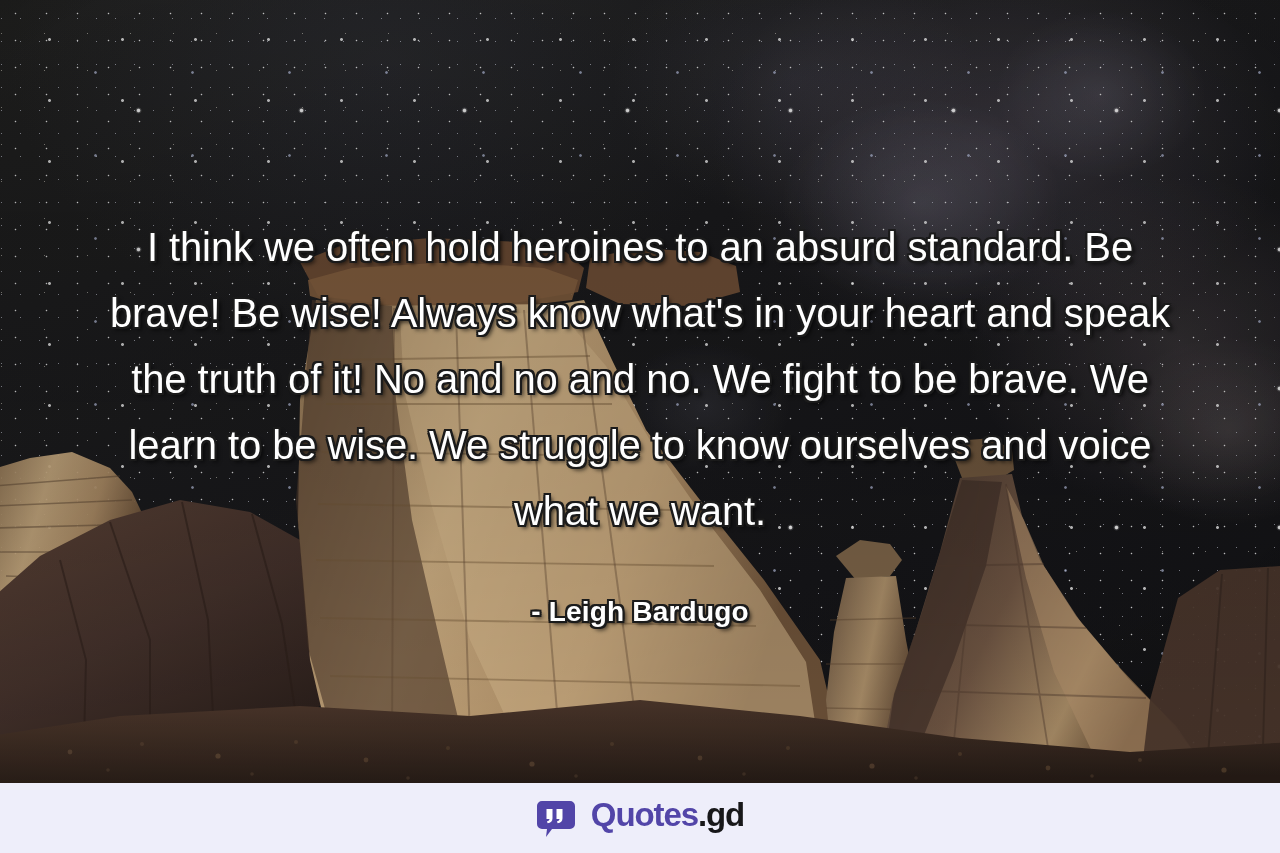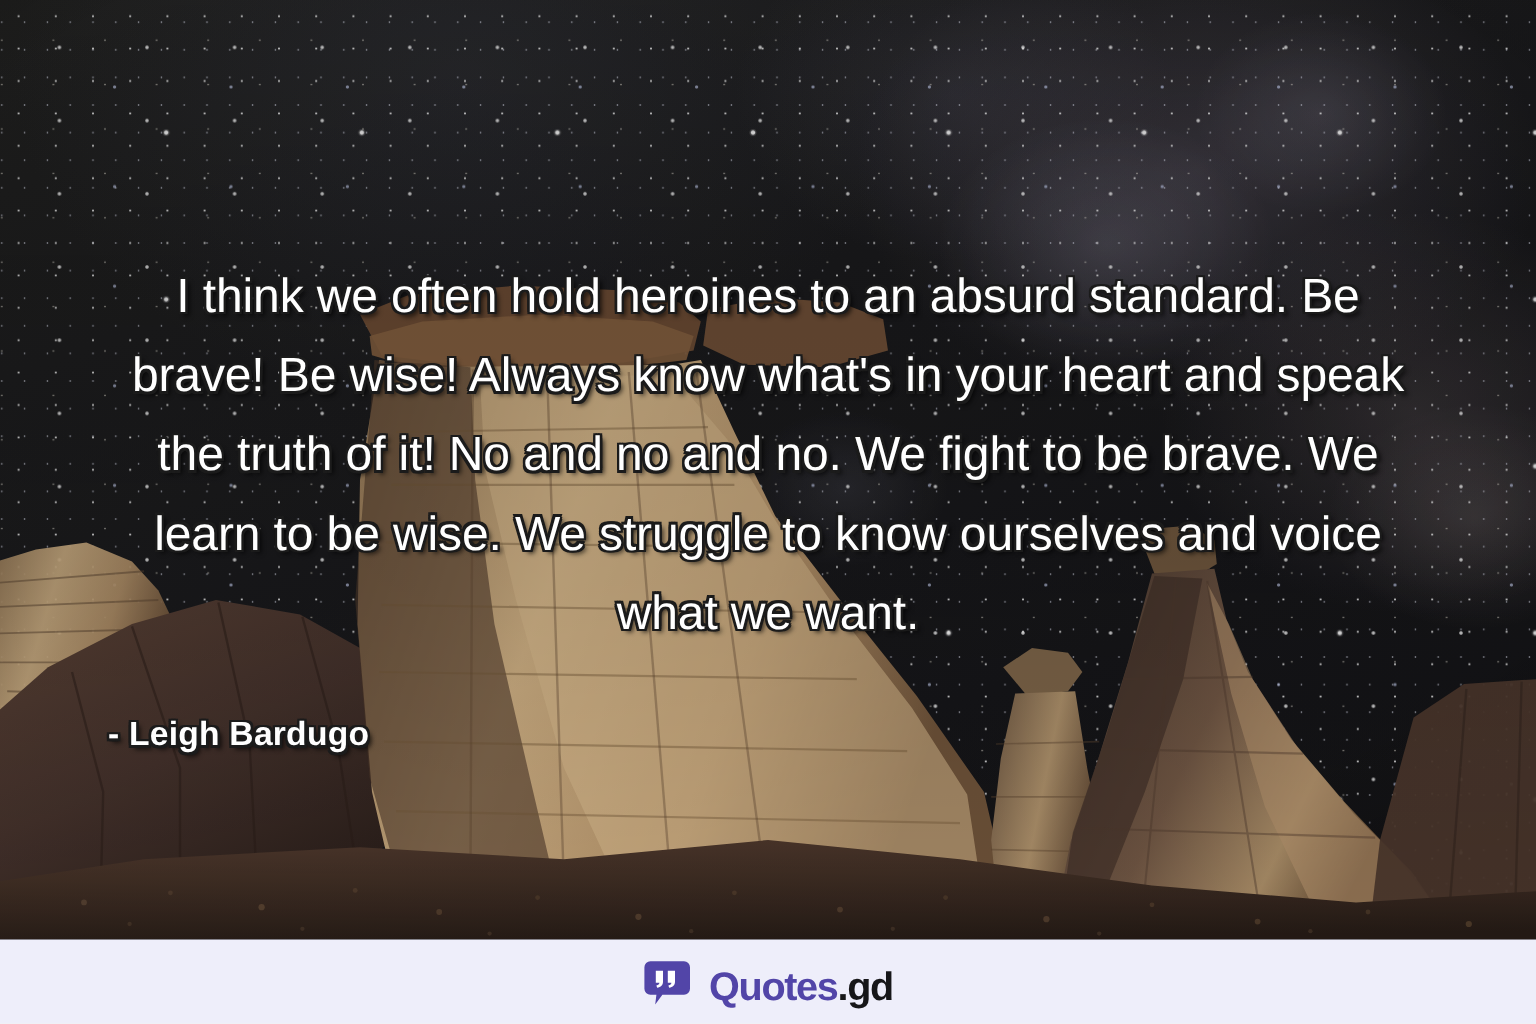--- a/index.html
+++ b/index.html
@@ -124,20 +124,21 @@
       -2px  2px 0 #1b1b1b,  2px  2px 0 #1b1b1b,
       -2px  0   0 #1b1b1b,  2px  0   0 #1b1b1b,
        0   -2px 0 #1b1b1b,  0    2px 0 #1b1b1b,
        3px  3px 4px rgba(0,0,0,.85);
   }
   #quote-author {
     position: absolute;
     left: 90px;
     top: 596px;
     width: 1100px;
+    text-align: center;
     font-size: 28px;
     font-weight: bold;
     color: #ffffff;
     letter-spacing: 0.2px;
     text-shadow:
       -2px -2px 0 #1b1b1b,  2px -2px 0 #1b1b1b,
       -2px  2px 0 #1b1b1b,  2px  2px 0 #1b1b1b,
       -2px  0   0 #1b1b1b,  2px  0   0 #1b1b1b,
        0   -2px 0 #1b1b1b,  0    2px 0 #1b1b1b,
        3px  3px 4px rgba(0,0,0,.85);
@@ -150,21 +151,21 @@
     top: 783px;
     width: 1280px;
     height: 70px;
     background: #eeeefa;
     display: flex;
     align-items: center;
     justify-content: center;
   }
   #brand {
     display: flex;
-    align-items: flex-end;
+    align-items: flex-start;
     gap: 15px;
     text-decoration: none;
   }
   #brand-mark {
     position: relative;
     width: 40px;
     height: 40px;
     flex: 0 0 auto;
   }
   #brand-wordmark {

